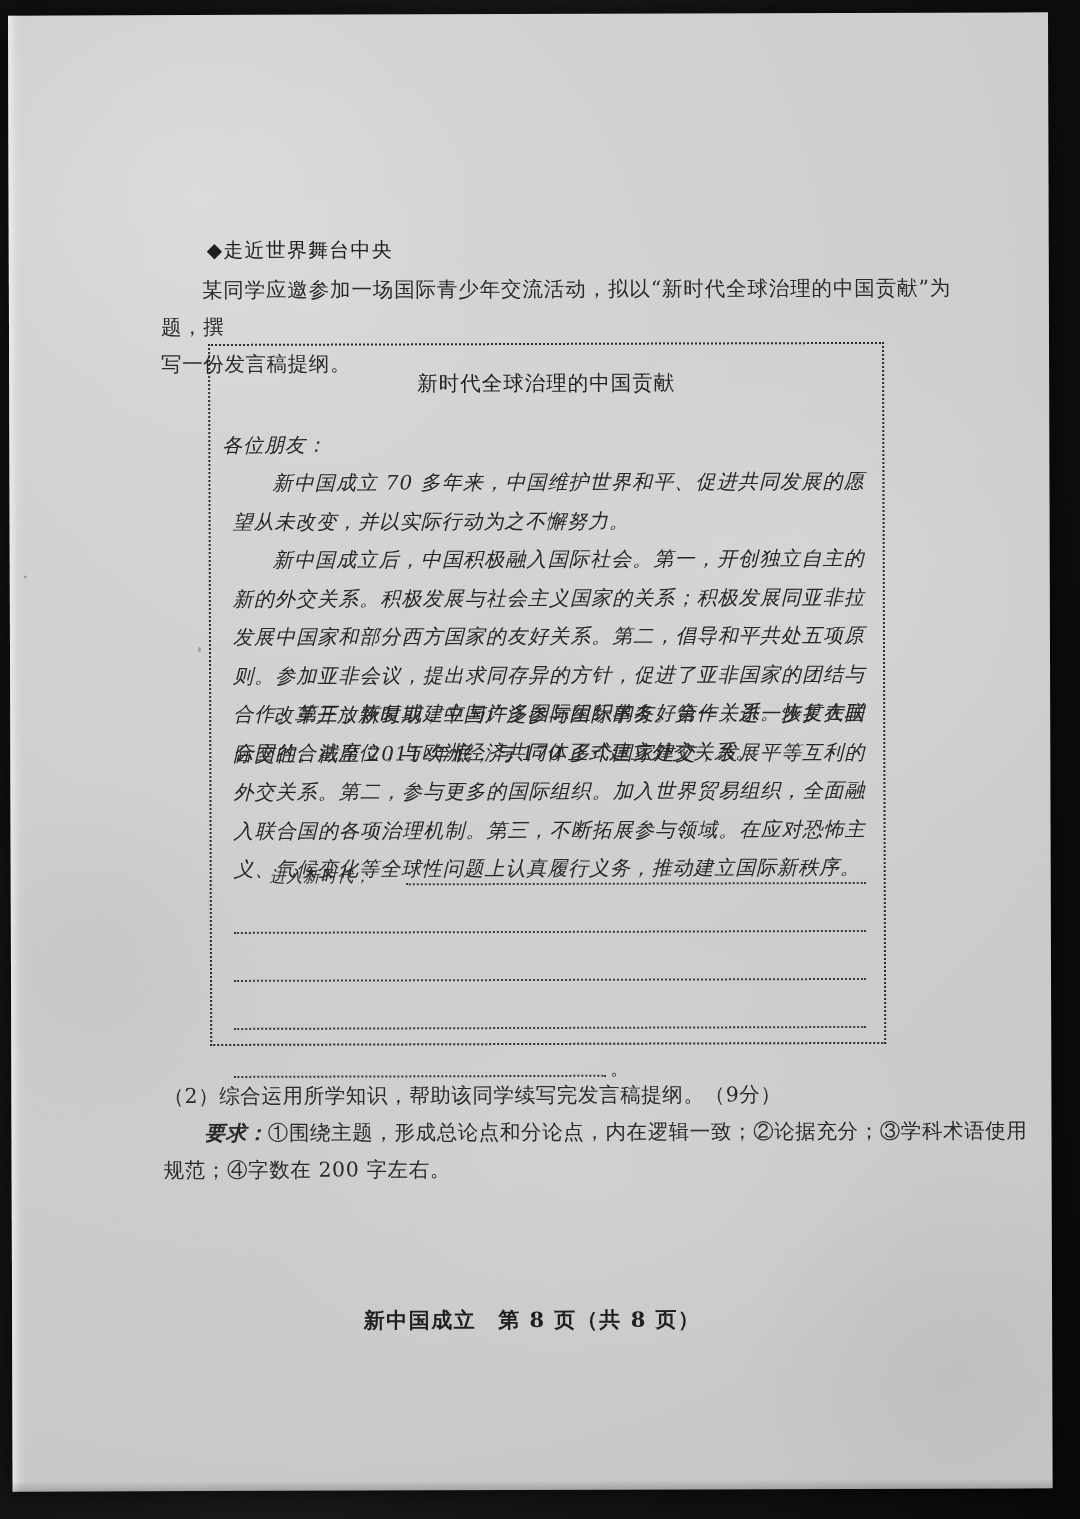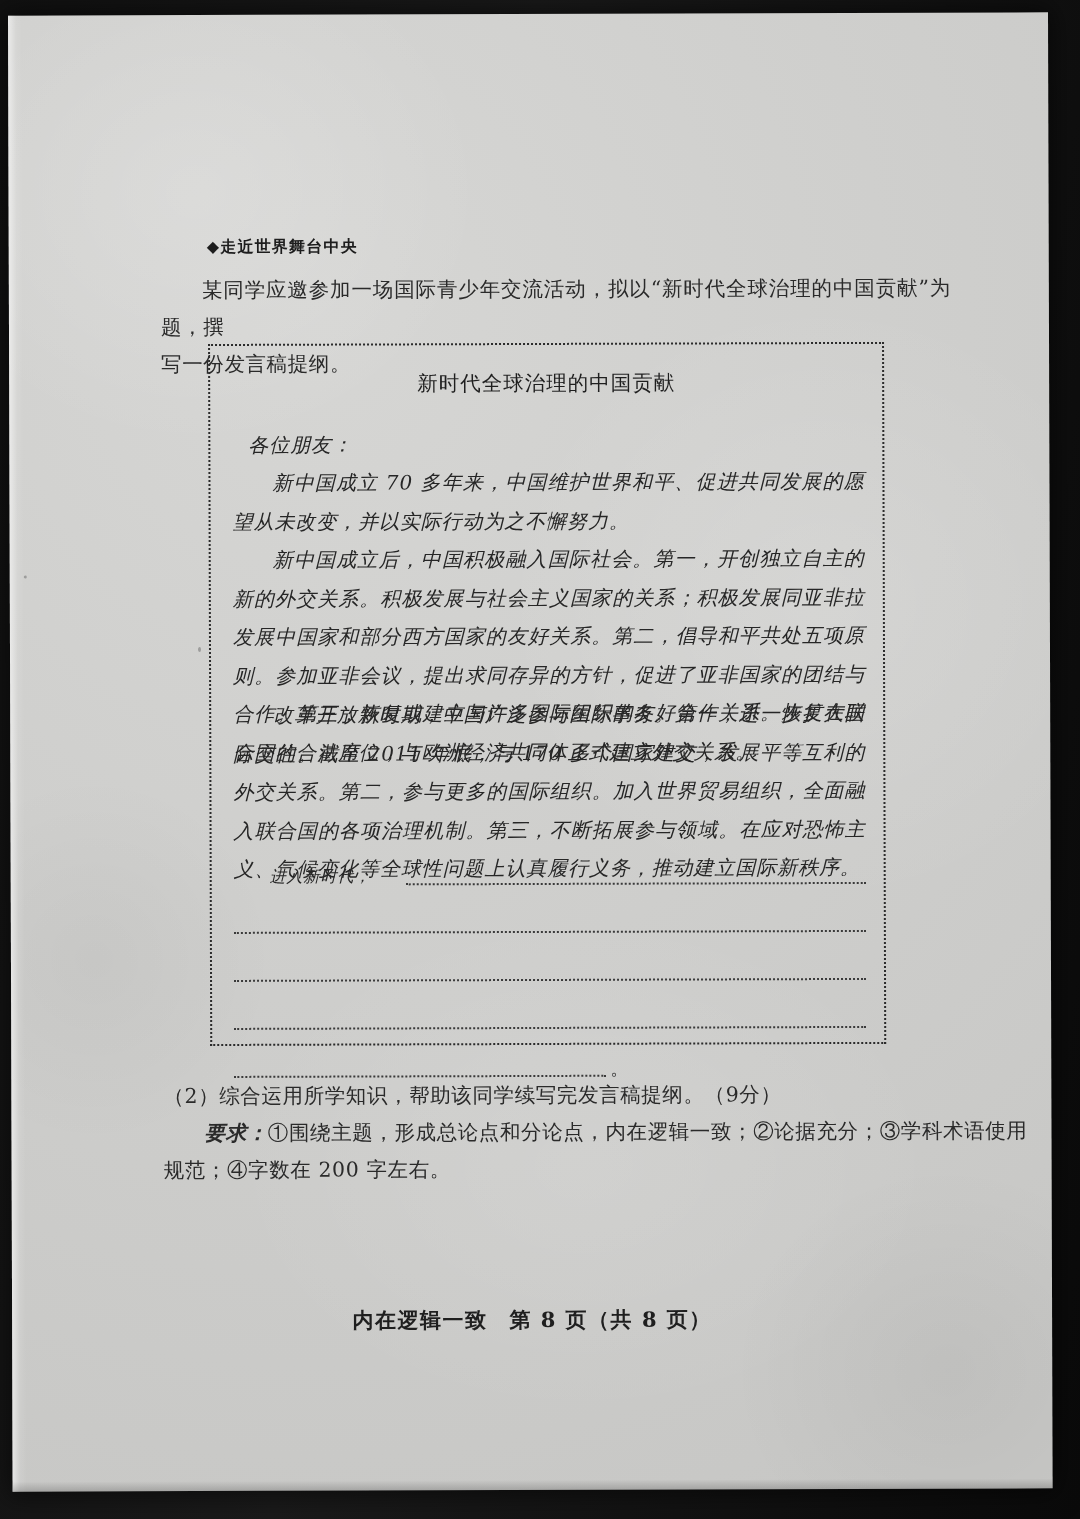--- a/index.html
+++ b/index.html
@@ -82,22 +82,22 @@
   .stem-text {
     font-family: "DejaVu Serif", "Liberation Serif", serif;
     font-size: 20.5px;
     line-height: 37px;
     letter-spacing: 0.6px;
     color: #2a2a2a;
     text-align: justify;
   }
   .heading-text {
     font-family: "DejaVu Sans", "Liberation Sans", sans-serif;
-    font-weight: bold;
-    font-size: 16px;
+    font-weight: normal;
+    font-size: 20px;
     letter-spacing: 1.2px;
     color: #1d1d1d;
   }
   .bold-inline { font-weight: bold; font-style: italic; }
 
   
   #speech-box {
     position: absolute;
     left: 199px;
     top: 329px;
@@ -120,21 +120,21 @@
   .script-text {
     font-family: "DejaVu Serif", "Liberation Serif", serif;
     font-style: italic;
     font-size: 20px;
     line-height: 38.5px;
     letter-spacing: 0.9px;
     color: #262626;
     text-align: justify;
     text-justify: inter-character;
   }
-  .salutation { position: absolute; left: 38px; top: 80px; }
+  .salutation { position: absolute; left: 12px; top: 80px; }
   .para { position: absolute; left: 22px; width: 632px; text-indent: 2em; }
 
   
   .rule-row {
     position: absolute;
     left: 22px;
     width: 632px;
     height: 38px;
   }
   .rule-line {
@@ -249,17 +249,17 @@
     </div>
 
     <div class="blk stem-text" style="left:152px; top:1100px; width:790px;">
       <div style="white-space:nowrap;">
         <span style="margin-left:2em;" class="bold-inline">要求：</span><span>①围绕主题，形成总论点和分论点，内在逻辑一致；②论据充分；③学科术语使用</span>
       </div>
       <div>规范；④字数在 200 字左右。</div>
     </div>
 
     <div id="footer">
-      <span>内在逻辑一致</span><span style="display:inline-block; width:22px;"></span><span>第 8 页（共 8 页）</span>
+      <span>新中国成立</span><span style="display:inline-block; width:22px;"></span><span>第 8 页（共 8 页）</span>
     </div>
 
   </div>
 </div>
 
 </body></html>

